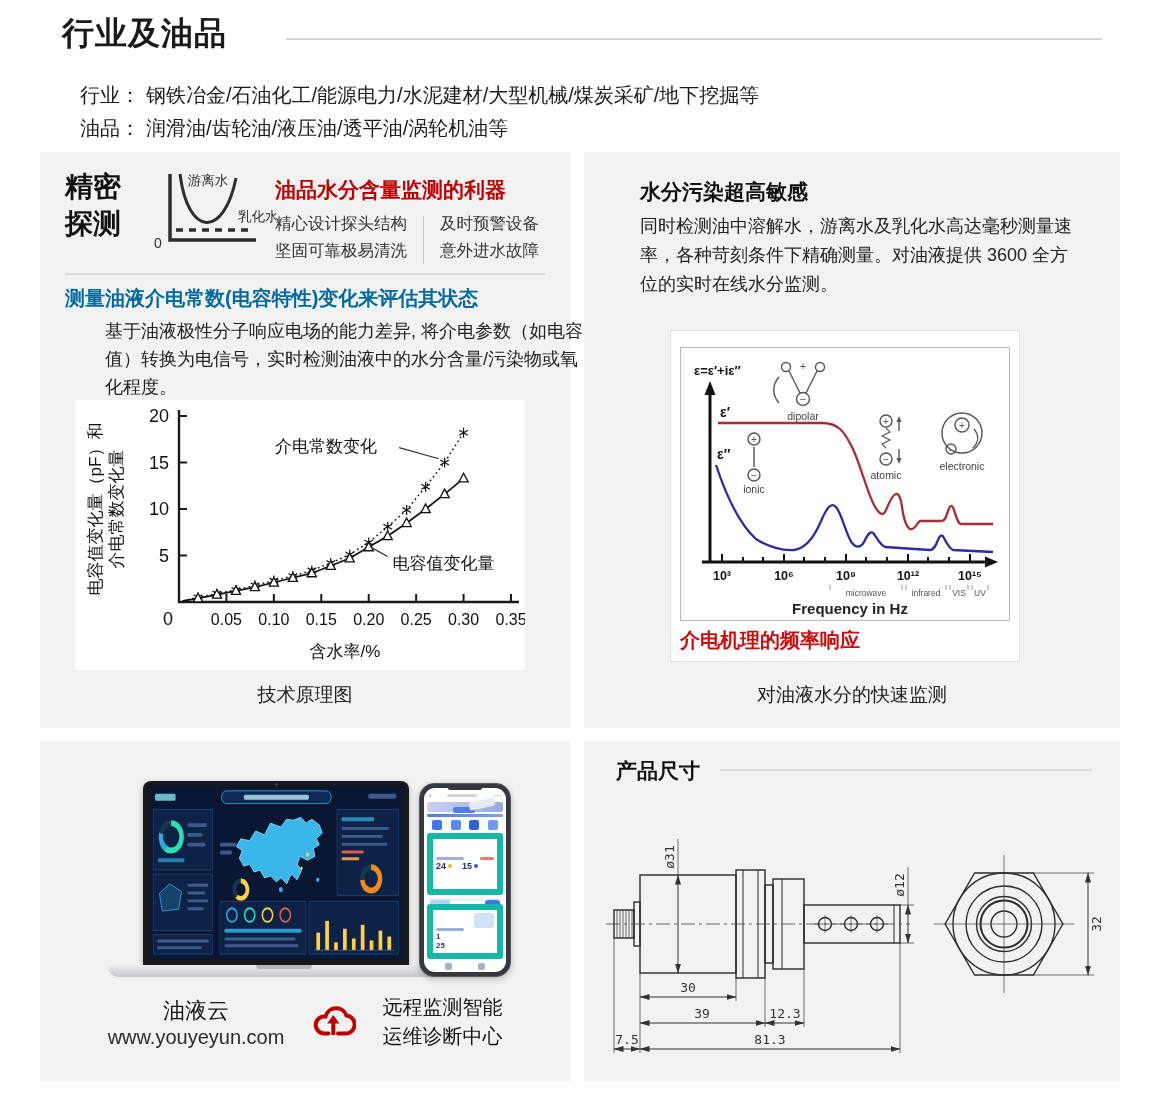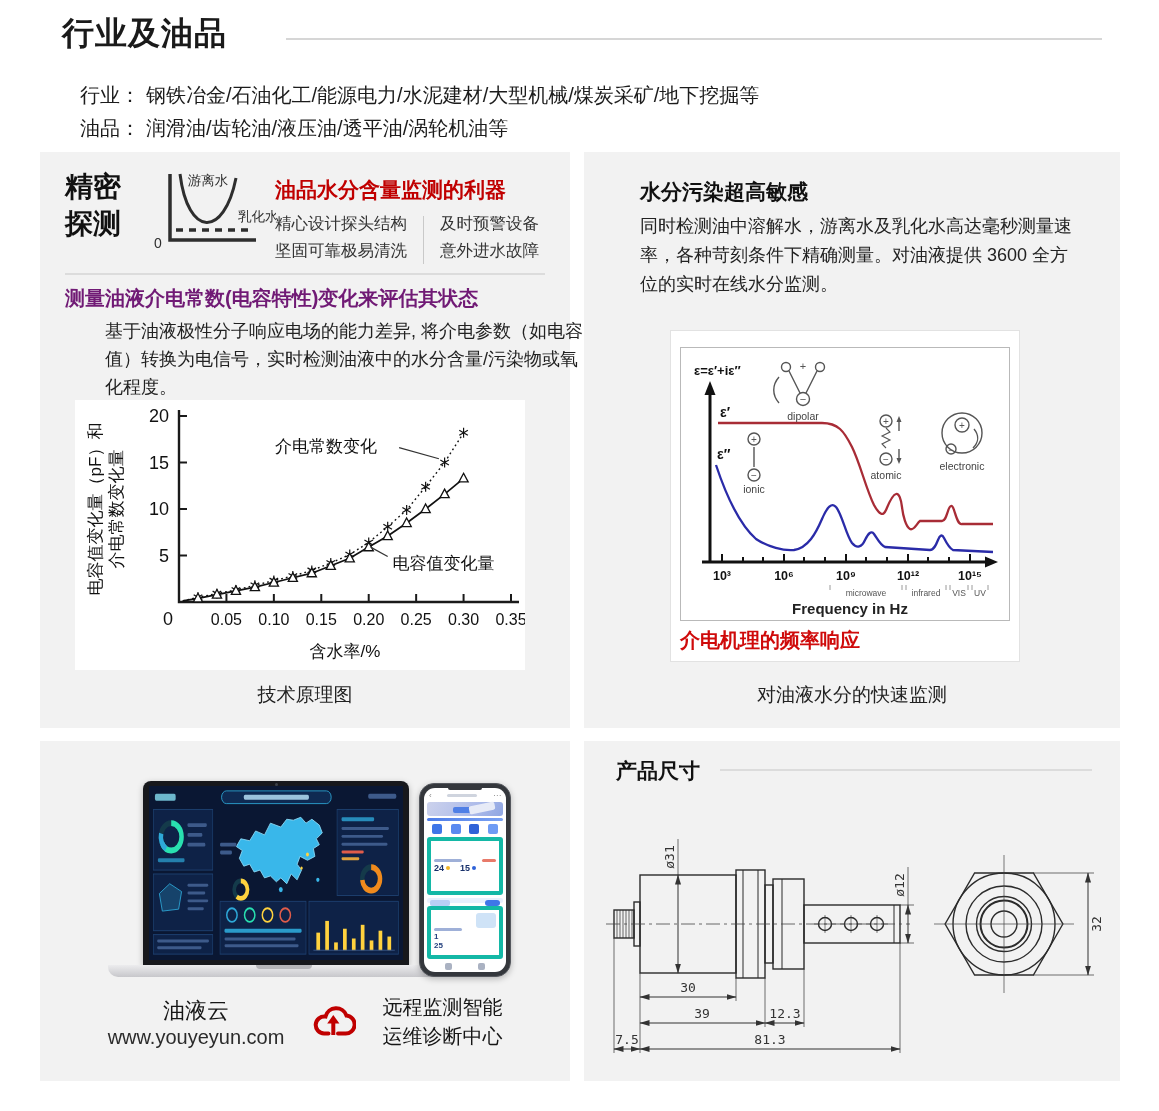--- a/index.html
+++ b/index.html
@@ -20,21 +20,21 @@
   .panel-br { left:584px; top:741px; width:536px; height:340px; }
 
   
   .badge { position:absolute; left:25px; top:16px; font-size:28px; font-weight:bold; line-height:37px; color:#111; }
   .mini-diagram { position:absolute; left:108px; top:14px; }
   .red-title { position:absolute; left:235px; top:24px; font-size:21px; font-weight:bold; color:#c00000; }
   .features { position:absolute; left:235px; top:58px; display:flex; align-items:flex-end; }
   .feat-col { font-size:16.5px; color:#333; line-height:27px; }
   .feat-div { width:1px; height:48px; background:#c9c9c9; margin:0 16px; }
   .tl-rule { position:absolute; left:25px; top:121px; width:480px; height:2px; background:#dcdcdc; }
-  .section-title { position:absolute; left:25px; top:133px; font-size:20px; font-weight:bold; color:#701a75;text-align:right; }
+  .section-title { position:absolute; left:25px; top:133px; font-size:20px; font-weight:bold; color:#0369a1;text-align:right; }
   .section-body { position:absolute; left:25px; top:165px; width:484px; font-size:18px; line-height:28px; color:#222;margin-left:40px; }
   .chart-box { position:absolute; left:35px; top:248px; width:450px; height:270px; background:#ffffff; }
   .panel-caption { position:absolute; left:0; width:100%; top:530px; text-align:center; font-size:19px; color:#222; }
 
   
   .tr-title { position:absolute; left:56px; top:26px; font-size:21px; font-weight:bold; color:#111; }
   .tr-body { position:absolute; left:56px; top:60px; width:436px; font-size:18px; line-height:29px; color:#222; }
   .figure-box { position:absolute; left:86px; top:178px; width:350px; height:332px; background:#fff; border:1px solid #e2e2e2; padding:16px 9px 4px 9px; }
   .figure-caption { text-align:left; font-size:20px; font-weight:bold; color:#cf0a0a; margin-top:2px; }
 
@@ -49,21 +49,21 @@
   .ph-notch { height:5px; width:34px; margin:0 auto; background:#34373c; border-radius:0 0 4px 4px; }
   .ph-nav { display:flex; align-items:center; justify-content:space-between; padding:1px 5px; font-size:8px; color:#888; }
   .ph-nav .bar { width:30px; height:3px; background:#cfd4de; border-radius:2px; }
   .ph-hero { height:32px; margin:1px 3px; border-radius:3px; background:linear-gradient(120deg,#ccd2ec,#aebcea 60%,#8fa6e2); position:relative; }
   .ph-hero .chip { position:absolute; left:26px; top:5px; width:22px; height:6px; background:#4f7fe6; border-radius:2px; }
   .ph-hero .blob { position:absolute; right:8px; bottom:4px; width:26px; height:8px; background:#e7ebf7; border-radius:2px; transform:rotate(-12deg); }
   .ph-banner { height:9px; margin:1px 3px; border-radius:2px; background:linear-gradient(90deg,#4d7ce8,#7ba2f2); }
   .ph-icons { display:flex; justify-content:space-around; padding:2px 4px 1px; }
   .ph-icons .ico { width:10px; height:10px; border-radius:2px; background:#3f76e8; }
   .ph-icons .ico:nth-child(2){ background:#5a8af0;} .ph-icons .ico:nth-child(3){ background:#2f62d8;} .ph-icons .ico:nth-child(4){ background:#6e9bf4;}
-  .ph-card { margin:2px 3px; border:4px solid #14b8a6; border-radius:3px; padding:18px 3px; background:#fff; }
+  .ph-card { margin:2px 3px; border:6px solid #14b8a6; border-radius:3px; padding:18px 3px; background:#fff; }
   .ph-card .head { display:flex; justify-content:space-between; align-items:center; margin-bottom:1px; }
   .ph-card .tbar { width:28px; height:3px; background:#9fb0d8; border-radius:2px; }
   .ph-card .rbar { width:14px; height:3px; background:#e87a6a; border-radius:2px; }
   .ph-stats { display:flex; gap:10px; align-items:center; }
   .ph-stat { font-size:9px; font-weight:bold; color:#17306b; display:flex; align-items:center; gap:2px; }
   .dot-y { width:4px; height:4px; border-radius:50%; background:#f0b429; }
   .dot-b { width:4px; height:4px; border-radius:50%; background:#2f62d8; }
   .ph-banner2 { height:10px; margin:1px 3px; border-radius:2px; background:#e8f0fe; position:relative; }
   .ph-banner2 .pill { position:absolute; right:3px; top:2px; width:15px; height:6px; border-radius:3px; background:#3f76e8; }
   .ph-banner2 .tag { position:absolute; left:3px; top:2px; width:20px; height:6px; border-radius:2px; background:#b9cff5; }

